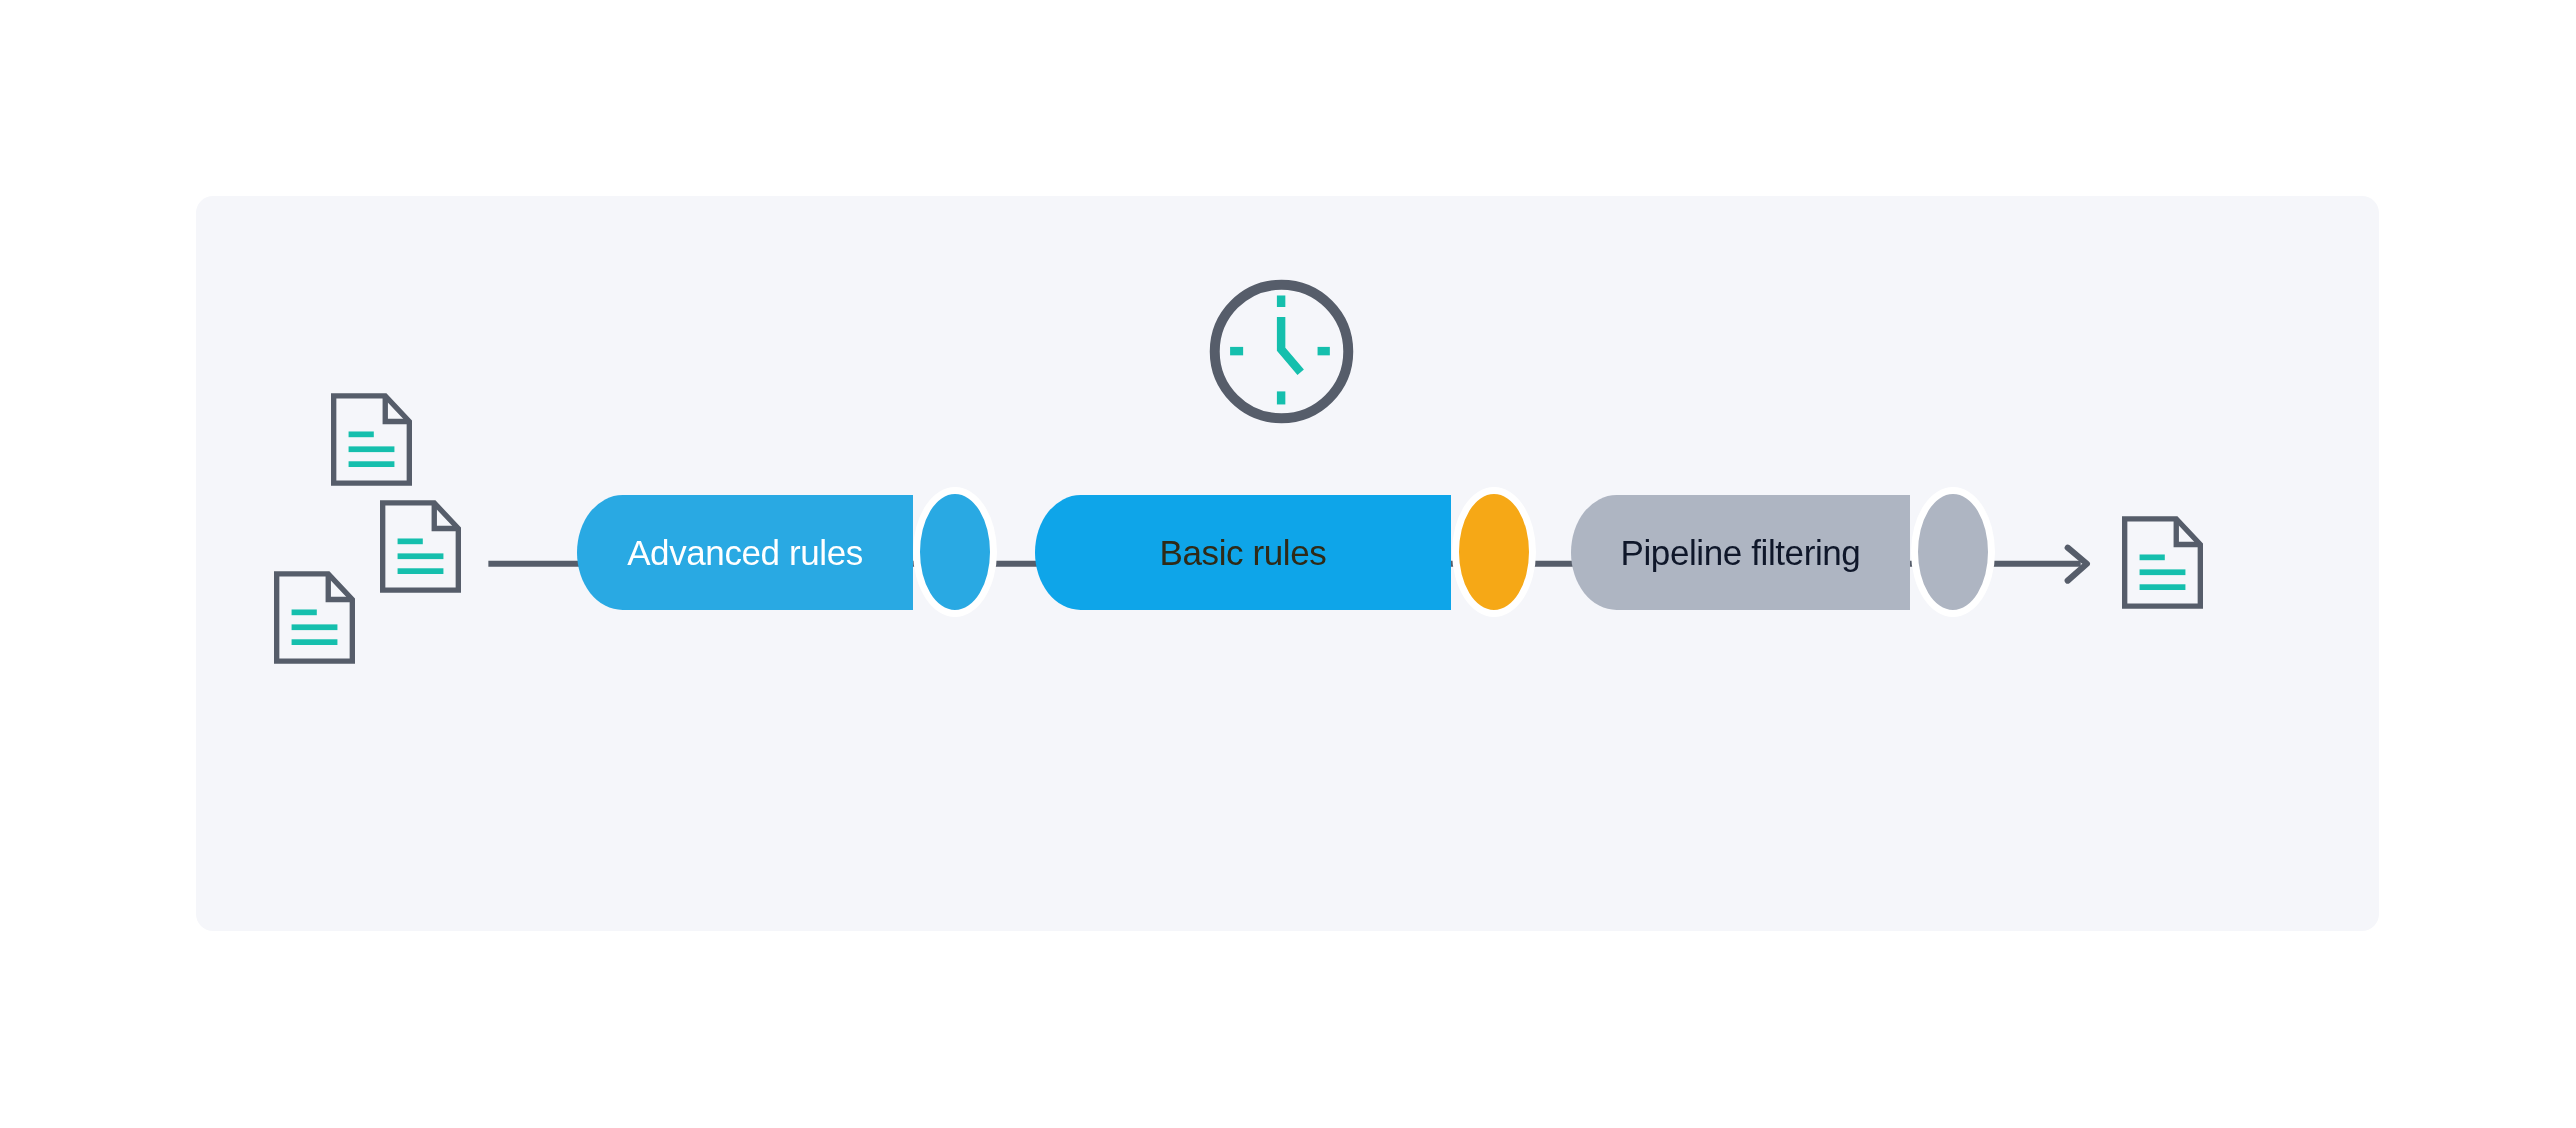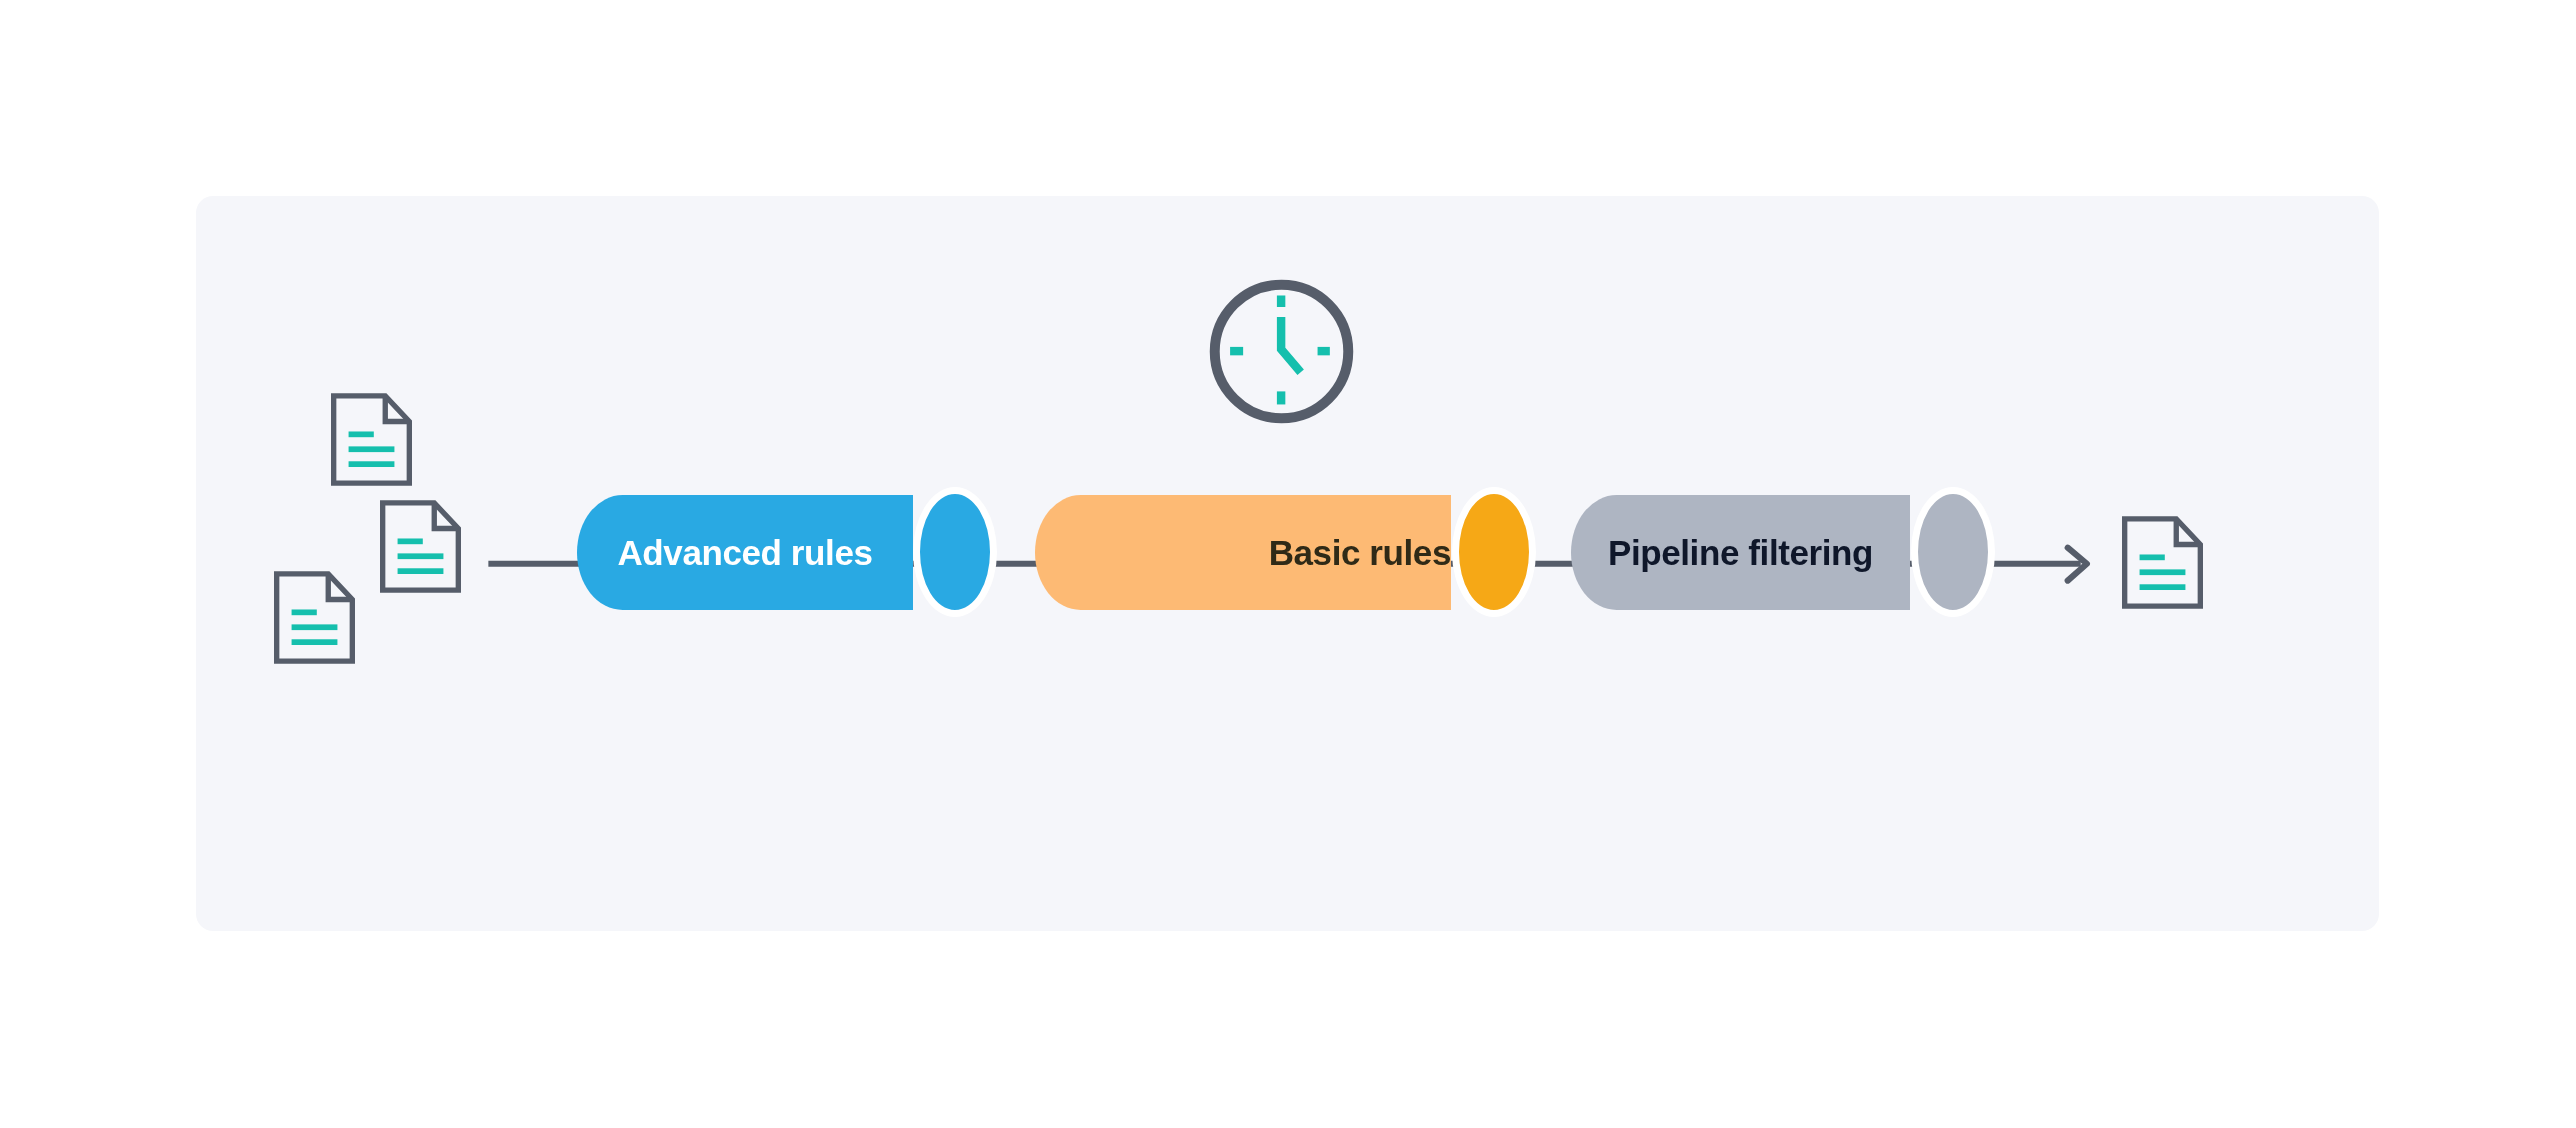--- a/index.html
+++ b/index.html
@@ -30,21 +30,21 @@
   }
   .flow-svg path{stroke:var(--slate);}
   
   .cyl-body{
     position:absolute;top:495px;height:115px;
     border-radius:46px 0 0 46px / 58px 0 0 58px;
     display:flex;align-items:center;justify-content:center;
     z-index:2;
   }
   .cyl-label{
-    font-size:35px;font-weight:700;letter-spacing:-0.4px;
+    font-size:35px;font-weight:400;letter-spacing:-0.4px;
     white-space:nowrap;line-height:1;
   }
   .cyl-cap{
     position:absolute;top:487px;width:84px;height:130px;
     border-radius:50%;
     border:7.7px solid var(--gap);
     z-index:3;
   }
   .stage-advanced .cyl-body{left:577px;width:336px;}
   .stage-advanced .cyl-cap{left:913px;}
@@ -110,21 +110,21 @@
   </svg>
 
   <div class="stage stage-advanced">
     <div class="cyl-body" style="background: rgb(41, 169, 227);">
       <span class="cyl-label" style="color: rgb(255, 255, 255);">Advanced rules</span>
     </div>
     <div class="cyl-cap" style="background: rgb(41, 169, 227);"></div>
   </div>
 
   <div class="stage stage-basic">
-    <div class="cyl-body" style="background: #fdba74; justify-content: flex-end;">
+    <div class="cyl-body" style="background: #0ea5e9;">
       <span class="cyl-label" style="color: rgb(47, 42, 23);">Basic rules</span>
     </div>
     <div class="cyl-cap" style="background: rgb(246, 168, 22);"></div>
   </div>
 
   <div class="stage stage-pipeline">
     <div class="cyl-body" style="background: rgb(174, 181, 194);">
       <span class="cyl-label" style="color: #0f172a;">Pipeline filtering</span>
     </div>
     <div class="cyl-cap" style="background: rgb(174, 181, 194);"></div>

